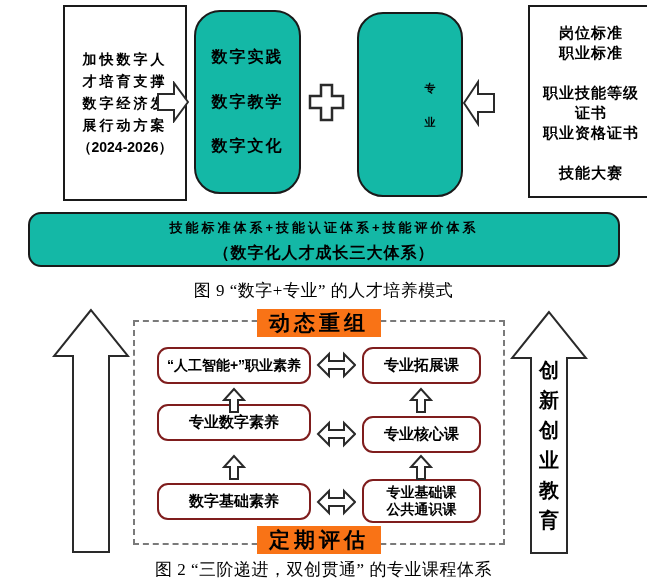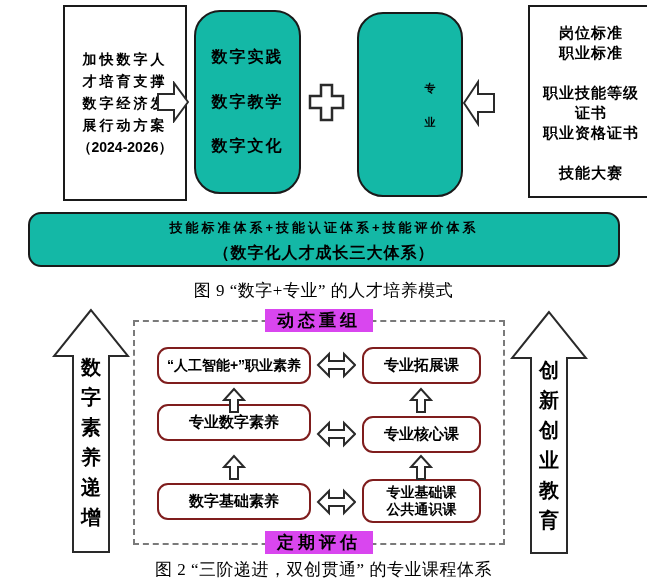--- a/index.html
+++ b/index.html
@@ -43,21 +43,21 @@
   }
   .cap1{top:279px;}
   .cap2{top:558px;}
   
   .dashed-box{
     left:133px;top:320px;width:372px;height:225px;box-sizing:border-box;
     border:2px dashed #7a7a7a;background:transparent;
   }
   .edge-label{
     position:absolute;left:50%;transform:translateX(-50%);
-    background:#d946ef;padding:0 12px;font-size:17px;font-weight:bold;
+    background:#f97316;padding:0 12px;font-size:21px;font-weight:bold;
     letter-spacing:4px;white-space:nowrap;
   }
   .edge-top{top:-13px;}
   .edge-bottom{bottom:-11px;}
   .bigtext{font-size:20px;line-height:30px;}
   svg{display:block;}
 </style>
 </head>
 <body>
 
@@ -111,21 +111,20 @@
   <div class="abs round-box system">
     <div class="l1">技能标准体系+技能认证体系+技能评价体系</div>
     <div class="l2">（数字化人才成长三大体系）</div>
   </div>
 
   <div class="abs caption cap1">图 9 “数字+专业” 的人才培养模式</div>
 
   <svg class="abs" style="left:52px;top:308px;" width="78" height="246" viewBox="0 0 78 246">
     <polygon points="39,2 2,48 21,48 21,244 57,244 57,48 76,48" fill="#fff" stroke="#2a2a2a" stroke-width="2"></polygon>
   </svg>
-  <div class="abs vtext bigtext" style="left:79px;top:352px;">数字素养递增</div>
 
   <svg class="abs" style="left:510px;top:310px;" width="78" height="245" viewBox="0 0 78 245">
     <polygon points="39,2 2,48 21,48 21,243 57,243 57,48 76,48" fill="#fff" stroke="#2a2a2a" stroke-width="2"></polygon>
   </svg>
   <div class="abs vtext bigtext" style="left:537px;top:355px;">创新创业教育</div>
 
   <div class="abs dashed-box">
     <div class="edge-label edge-top">动态重组</div>
     <div class="edge-label edge-bottom">定期评估</div>
   </div>

